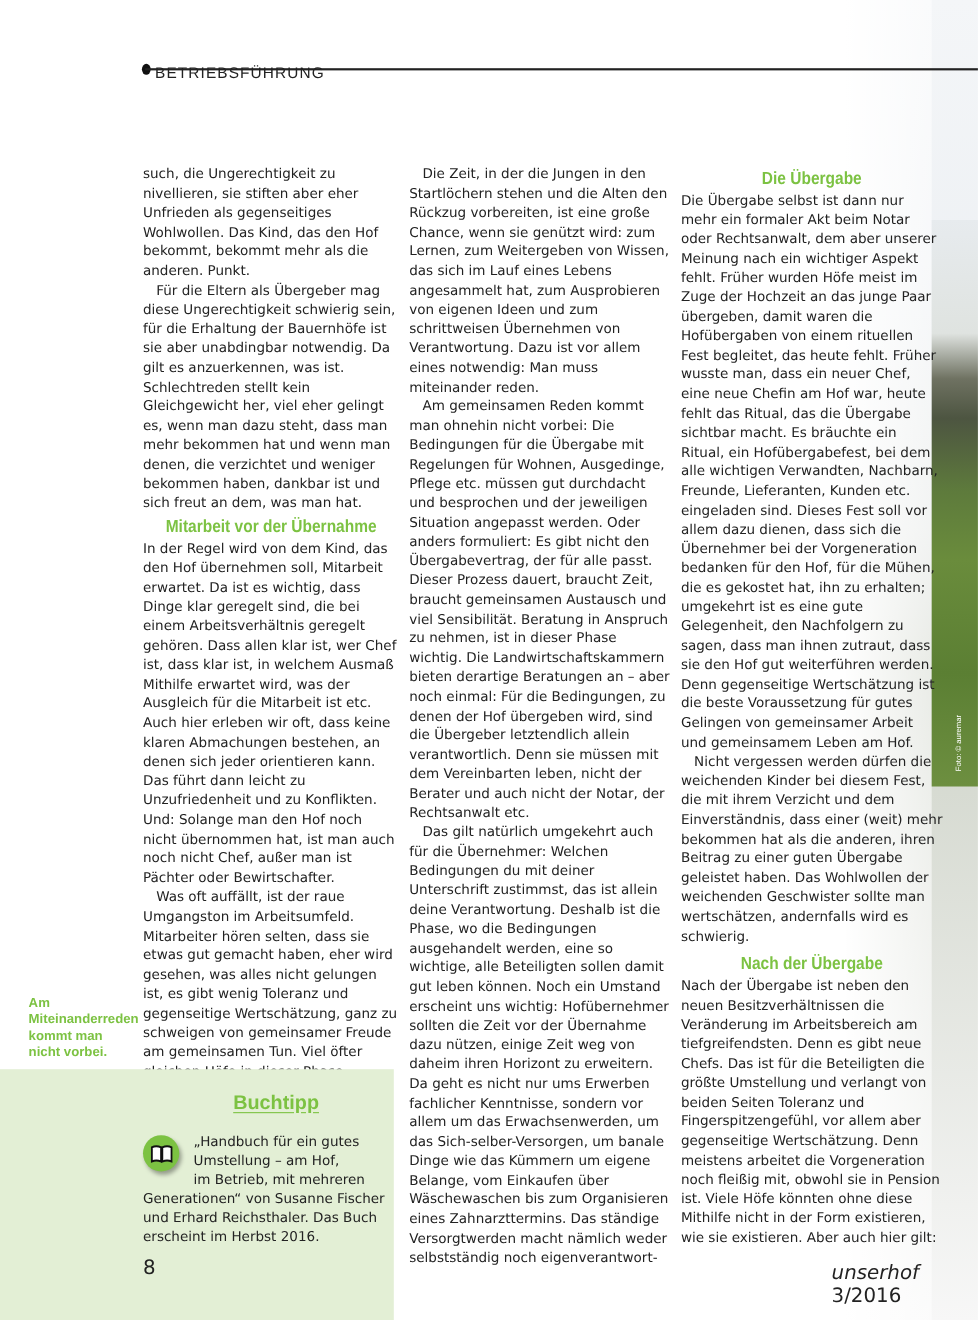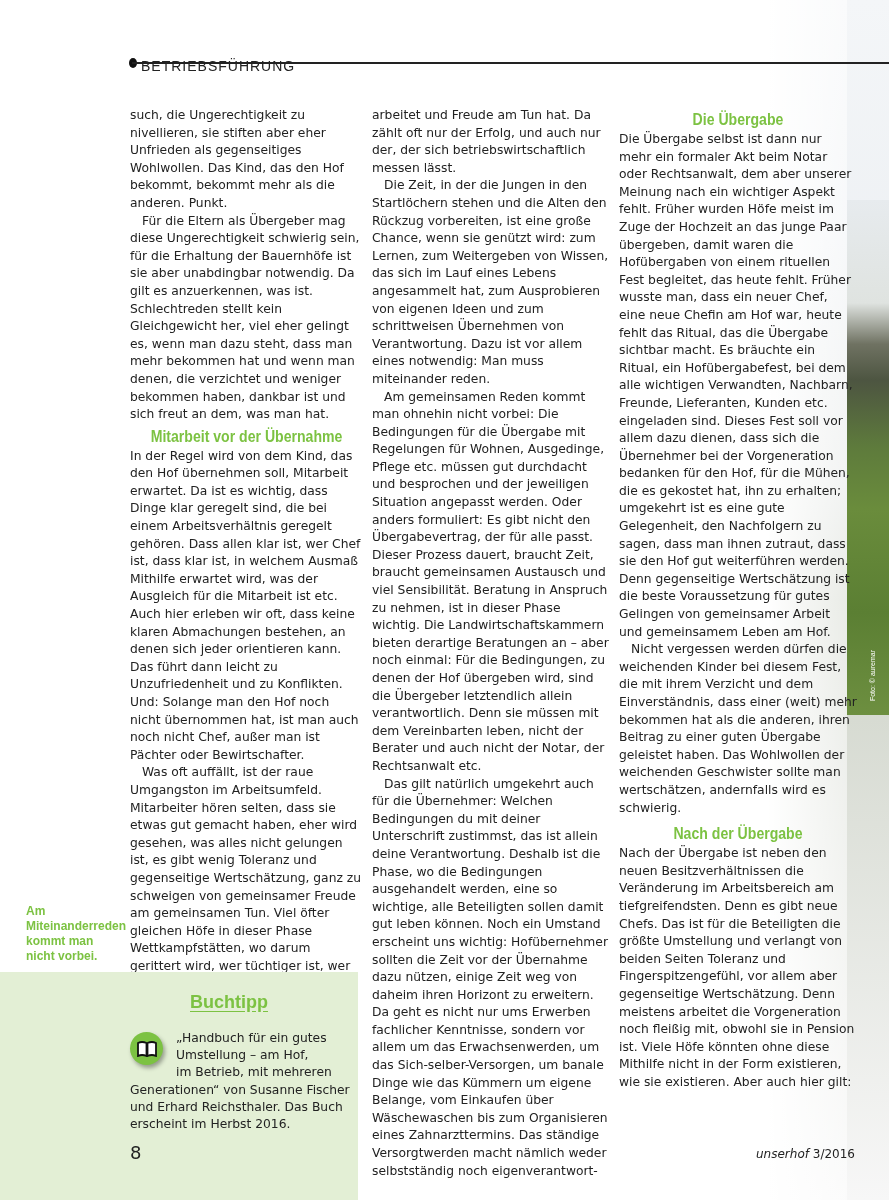--- a/index.html
+++ b/index.html
@@ -26,53 +26,53 @@
 
   
   .section-title {
     position:absolute; left:141px; top:42px; font-size:14px; letter-spacing:1px;
     font-family:"Liberation Sans", sans-serif; color:#222;margin-top:16px;
   }
   .header-rule { position:absolute; left:132px; top:62px; width:757px; height:2px; background:#222; }
   .header-dot { position:absolute; left:129px; top:58px; width:8px; height:10px; border-radius:50%; background:#111; }
 
   
-  .col { position:absolute; font-size:12.3px; line-height:17.6px; font-family:"DejaVu Sans", sans-serif; color:#222; }
+  .col { position:absolute; font-size:12.3px; line-height:17.6px; font-family:"DejaVu Sans", sans-serif; color:#222;margin-top:43px; }
   .col p { text-indent:0; }
   .col p.ind { text-indent:12px; }
   .col1 { left:130px; top:107px; width:233px; }
   .col2 { left:372px; top:107px; width:238px; }
   .col3 { left:619px; top:107px; width:238px; }
   .col h2 {
     font-family:"Liberation Sans", sans-serif; font-weight:bold; color:#7cc242;
     font-size:16px; text-align:center; line-height:22px; margin:2px 0 0 0;
     transform:scaleX(0.88);
   }
 
   
   .pullquote {
     position:absolute; left:26px; top:904px; width:82px; font-family:"Liberation Sans", sans-serif;
     font-weight:bold; font-size:12px; line-height:15px; color:#7cc242; 
   }
 
   
   .tipbox { position:absolute; left:0; top:972px; width:358px; height:228px; background:#e3efd5; }
   .tip-title {
-    position:absolute; left:190px; top:992px; font-family:"Liberation Sans", sans-serif; font-weight:bold;
+    position:absolute; left:212px; top:992px; font-family:"Liberation Sans", sans-serif; font-weight:bold;
     font-size:18px; color:#7cc242; text-decoration:underline; text-underline-offset:3px;
   }
   .book-icon {
     position:absolute; left:130px; top:1032px; width:33px; height:33px; border-radius:50%;
     background:#7cc242; box-shadow:2px 3px 4px rgba(0,0,0,0.35); display:flex; align-items:center; justify-content:center;
   }
   .tip-text { position:absolute; left:130px; top:1030px; width:232px; font-size:12.3px; line-height:17.2px; color:#222; }
   .tip-text .indent { padding-left:46px; display:block; }
 
   .page-num { position:absolute; left:130px; top:1142px; font-size:18px; color:#222; }
-  .issue { position:absolute; left:756px; top:1147px; font-size:12px; color:#222; }
+  .issue { position:absolute; left:756px; top:1147px; font-size:18px; color:#222; }
   .issue i { font-style:italic; }
 </style>
 </head>
 <body>
 
 <div class="photo"></div>
 <div class="photo-fade"></div>
 <div class="photo-visible"></div>
 <div class="photo-credit">Foto: © auremar</div>
 
@@ -99,21 +99,20 @@
   </svg>
 </div>
 <div class="tip-text">
   <span class="indent">„Handbuch für ein gutes</span>
   <span class="indent">Umstellung – am Hof,</span>
   <span class="indent">im Betrieb, mit mehreren</span>
   <span>Generationen“ von Susanne Fischer und Erhard Reichsthaler. Das Buch erscheint im Herbst 2016.</span>
 </div>
 
 <div class="col col2">
-  <p>arbeitet und Freude am Tun hat. Da zählt oft nur der Erfolg, und auch nur der, der sich betriebswirtschaftlich messen lässt.</p>
   <p class="ind">Die Zeit, in der die Jungen in den Startlöchern stehen und die Alten den Rückzug vorbereiten, ist eine große Chance, wenn sie genützt wird: zum Lernen, zum Weitergeben von Wissen, das sich im Lauf eines Lebens angesammelt hat, zum Ausprobieren von eigenen Ideen und zum schrittweisen Übernehmen von Verantwortung. Dazu ist vor allem eines notwendig: Man muss miteinander reden.</p>
   <p class="ind">Am gemeinsamen Reden kommt man ohnehin nicht vorbei: Die Bedingungen für die Übergabe mit Regelungen für Wohnen, Ausgedinge, Pflege etc. müssen gut durchdacht und besprochen und der jeweiligen Situation angepasst werden. Oder anders formuliert: Es gibt nicht den Übergabevertrag, der für alle passt. Dieser Prozess dauert, braucht Zeit, braucht gemeinsamen Austausch und viel Sensibilität. Beratung in Anspruch zu nehmen, ist in dieser Phase wichtig. Die Landwirtschaftskammern bieten derartige Beratungen an – aber noch einmal: Für die Bedingungen, zu denen der Hof übergeben wird, sind die Übergeber letztendlich allein verantwortlich. Denn sie müssen mit dem Vereinbarten leben, nicht der Berater und auch nicht der Notar, der Rechtsanwalt etc.</p>
   <p class="ind">Das gilt natürlich umgekehrt auch für die Übernehmer: Welchen Bedingungen du mit deiner Unterschrift zustimmst, das ist allein deine Verantwortung. Deshalb ist die Phase, wo die Bedingungen ausgehandelt werden, eine so wichtige, alle Beteiligten sollen damit gut leben können. Noch ein Umstand erscheint uns wichtig: Hofübernehmer sollten die Zeit vor der Übernahme dazu nützen, einige Zeit weg von daheim ihren Horizont zu erweitern. Da geht es nicht nur ums Erwerben fachlicher Kenntnisse, sondern vor allem um das Erwachsenwerden, um das Sich-selber-Versorgen, um banale Dinge wie das Kümmern um eigene Belange, vom Einkaufen über Wäschewaschen bis zum Organisieren eines Zahnarzttermins. Das ständige Versorgtwerden macht nämlich weder selbstständig noch eigenverantwort-</p>
 </div>
 
 <div class="col col3">
   <h2>Die Übergabe</h2>
   <p>Die Übergabe selbst ist dann nur mehr ein formaler Akt beim Notar oder Rechtsanwalt, dem aber unserer Meinung nach ein wichtiger Aspekt fehlt. Früher wurden Höfe meist im Zuge der Hochzeit an das junge Paar übergeben, damit waren die Hofübergaben von einem rituellen Fest begleitet, das heute fehlt. Früher wusste man, dass ein neuer Chef, eine neue Chefin am Hof war, heute fehlt das Ritual, das die Übergabe sichtbar macht. Es bräuchte ein Ritual, ein Hofübergabefest, bei dem alle wichtigen Verwandten, Nachbarn, Freunde, Lieferanten, Kunden etc. eingeladen sind. Dieses Fest soll vor allem dazu dienen, dass sich die Übernehmer bei der Vorgeneration bedanken für den Hof, für die Mühen, die es gekostet hat, ihn zu erhalten; umgekehrt ist es eine gute Gelegenheit, den Nachfolgern zu sagen, dass man ihnen zutraut, dass sie den Hof gut weiterführen werden. Denn gegenseitige Wertschätzung ist die beste Voraussetzung für gutes Gelingen von gemeinsamer Arbeit und gemeinsamem Leben am Hof.</p>
   <p class="ind">Nicht vergessen werden dürfen die weichenden Kinder bei diesem Fest, die mit ihrem Verzicht und dem Einverständnis, dass einer (weit) mehr bekommen hat als die anderen, ihren Beitrag zu einer guten Übergabe geleistet haben. Das Wohlwollen der weichenden Geschwister sollte man wertschätzen, andernfalls wird es schwierig.</p>
   <h2 style="margin-top:6px">Nach der Übergabe</h2>

